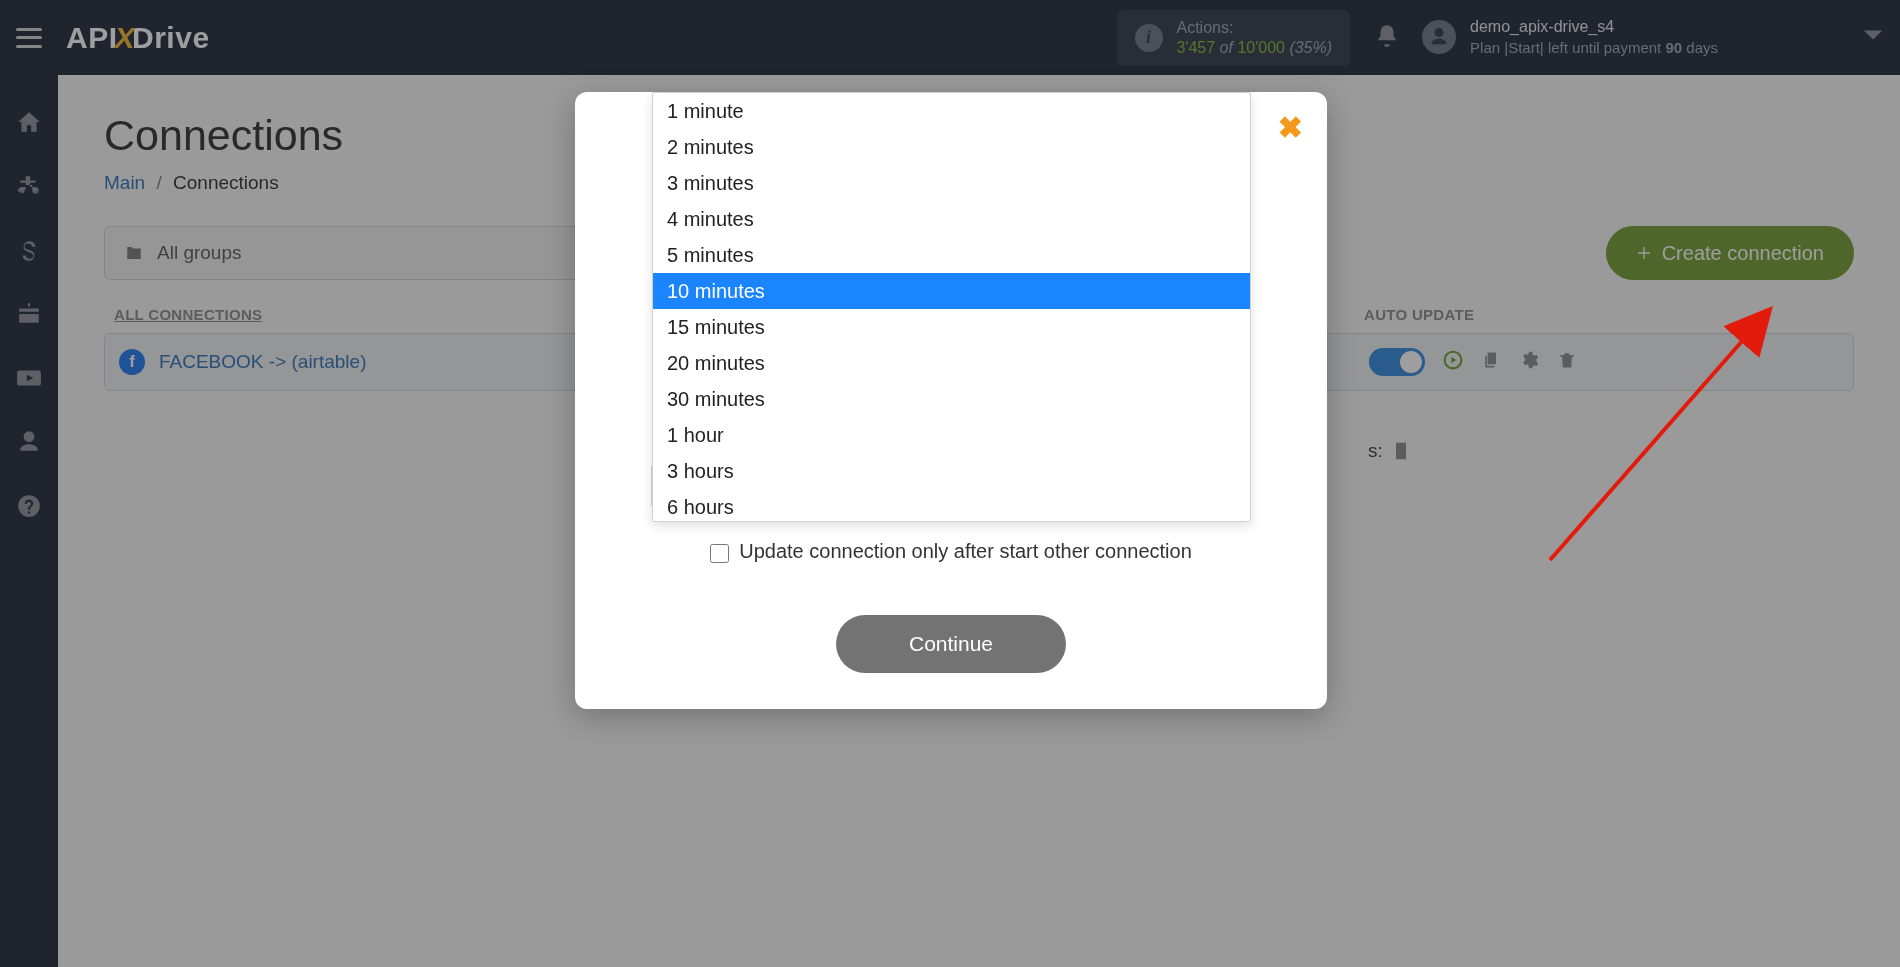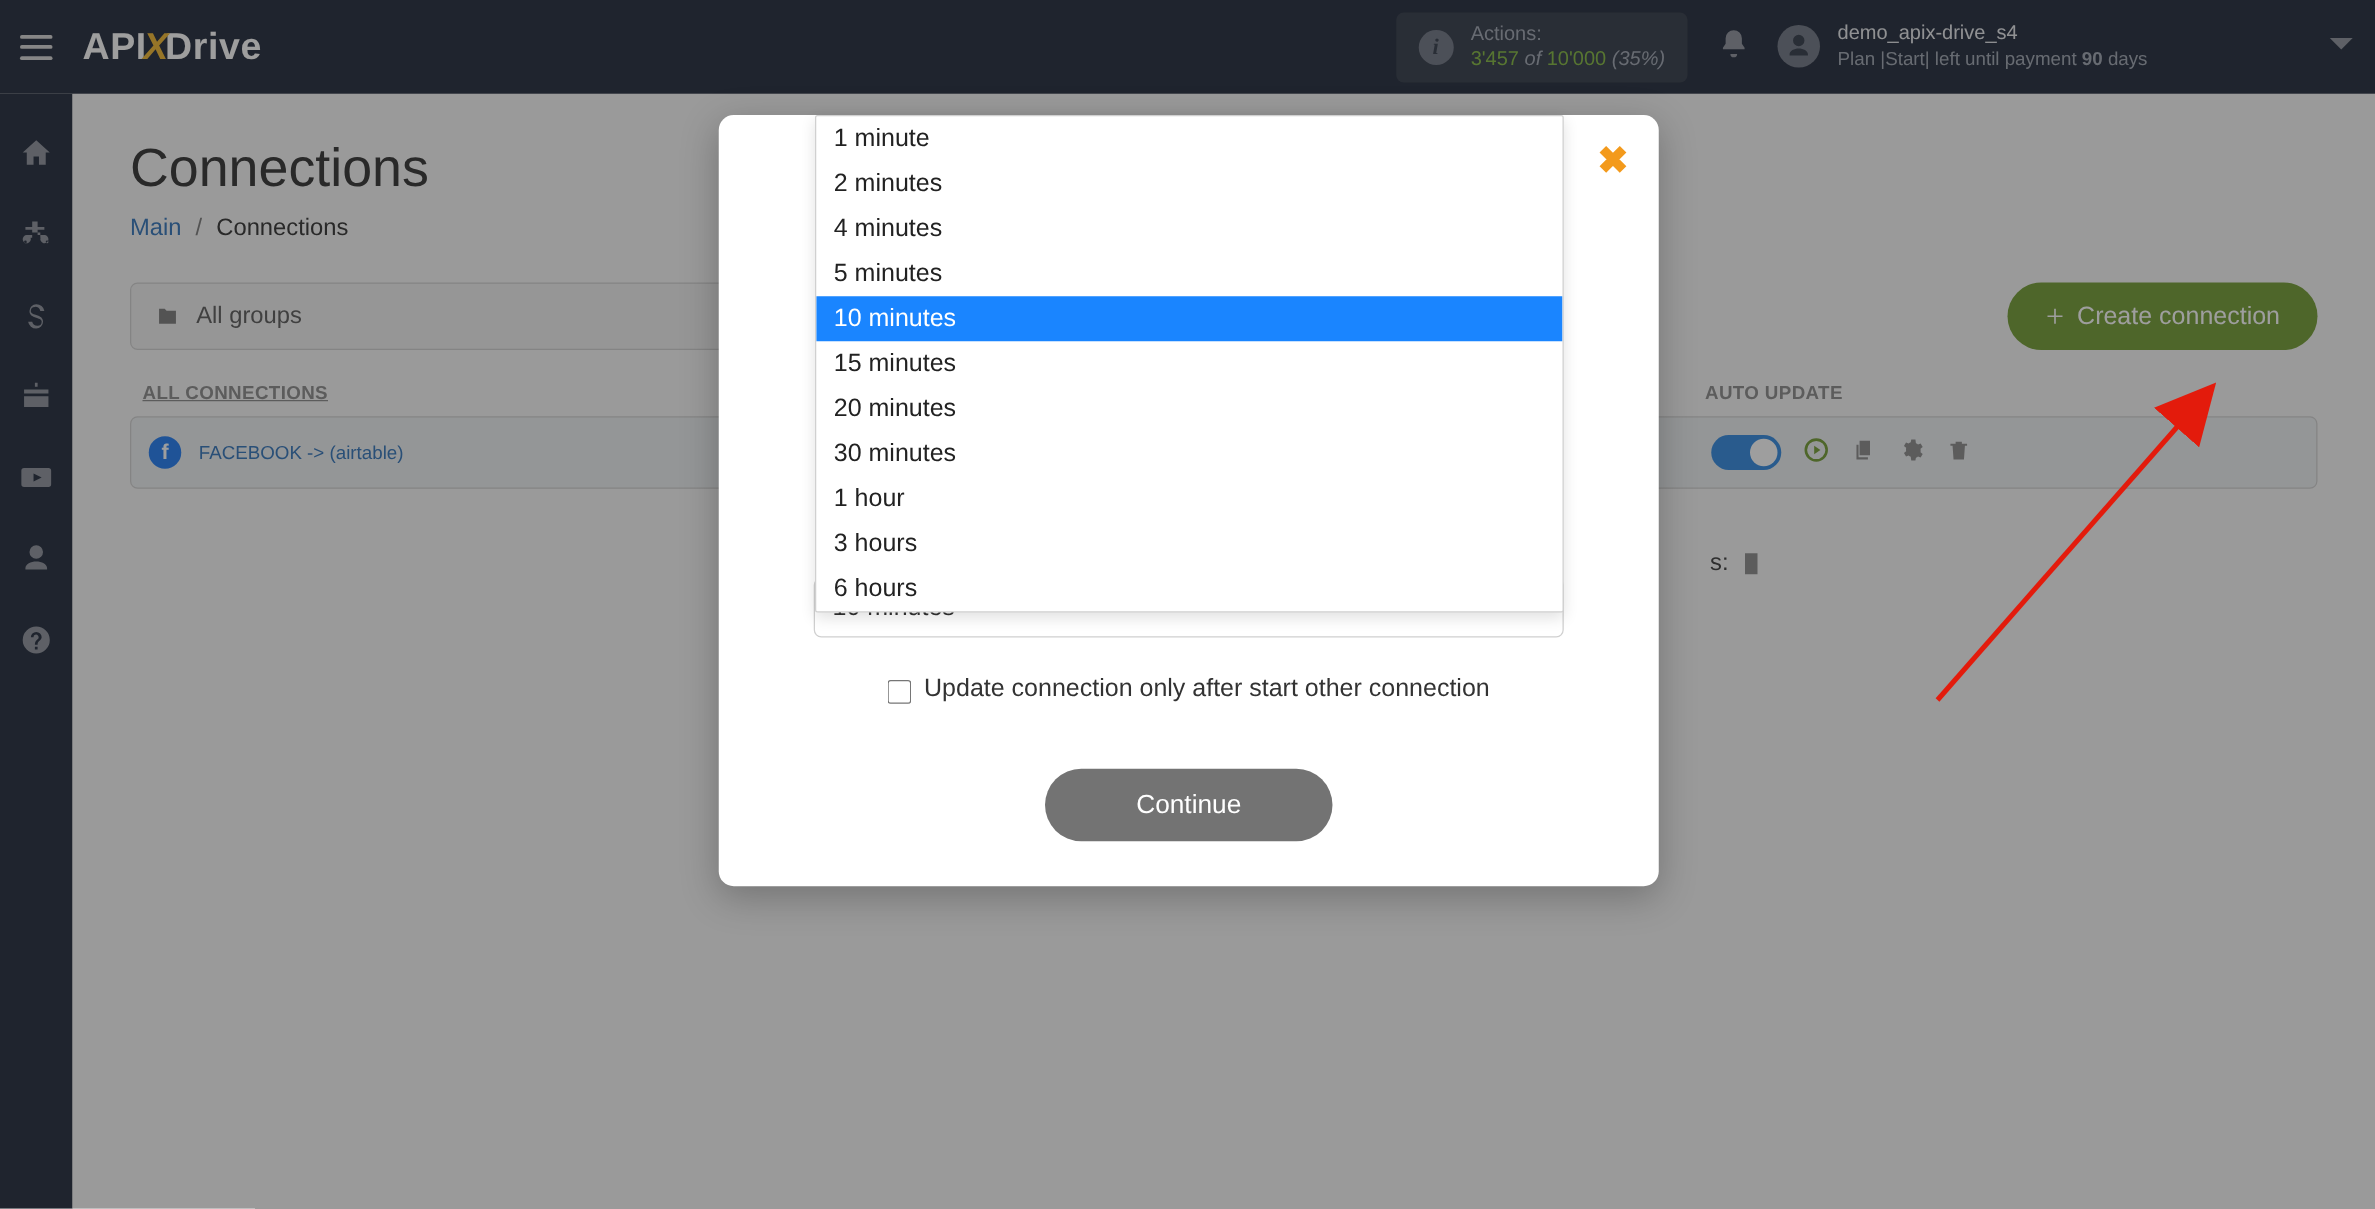--- a/index.html
+++ b/index.html
@@ -45,21 +45,21 @@
 .create-btn { margin-left: auto; height: 54px; background: #6e9a2c; color: #fff; border: none; border-radius: 28px; padding: 0 30px; font-size: 20px; display: flex; align-items: center; gap: 10px; cursor: pointer; }
 .create-btn svg { width: 16px; height: 16px; fill: #fff; }
 .table-header { display: flex; font-size: 15px; color: #888; font-weight: 600; padding: 0 10px; margin-bottom: 10px; letter-spacing: 0.3px; }
 .th-name { flex: 0 0 650px; text-decoration: underline; }
 .th-interval { flex: 0 0 300px; }
 .th-update { flex: 0 0 300px; }
 .th-auto { flex: 1; }
 .conn-row { display: flex; align-items: center; height: 58px; border: 1px solid #d0d0d0; border-radius: 6px; padding: 0 14px; background: #edf0f2; }
 .conn-name { flex: 0 0 650px; display: flex; align-items: center; gap: 14px; }
 .fb-icon { width: 26px; height: 26px; border-radius: 50%; background: #1877f2; display: flex; align-items: center; justify-content: center; color: #fff; font-weight: 900; font-size: 17px; }
-.conn-link { color: #2a6fb8; font-size: 15px; }
+.conn-link { color: #2a6fb8; font-size: 19px; }
 .conn-interval { flex: 0 0 300px; }
 .conn-date { flex: 0 0 300px; font-size: 19px; color: #333; }
 .conn-date .time { color: #999; }
 .conn-auto { flex: 1; display: flex; align-items: center; gap: 18px; }
 .toggle { width: 56px; height: 28px; border-radius: 14px; background: #2a86e0; position: relative; cursor: pointer; }
 .toggle::after { content: ""; position: absolute; right: 3px; top: 3px; width: 22px; height: 22px; border-radius: 50%; background: #fff; }
 .row-icon svg { width: 20px; height: 20px; fill: #888; }
 .row-icon.play svg { fill: none; stroke: #6e9a2c; stroke-width: 2.5; }
 .overlay { position: absolute; inset: 0; background: rgba(40,40,40,0.45); display: flex; align-items: flex-start; justify-content: center; }
 .modal { position: absolute; top: 92px; left: 575px; width: 752px; background: #fff; border-radius: 12px; padding: 28px 30px 36px; box-shadow: 0 8px 30px rgba(0,0,0,0.25); }
@@ -226,20 +226,21 @@
       </div>
       <label class="checkbox-row">
         <input type="checkbox" style="">
         <span>Update connection only after start other connection</span>
       </label>
       <button class="continue-btn">Continue</button>
     </div>
     <div class="dropdown-list" id="dropdown-list">
         <div class="opt">1 minute</div>
         <div class="opt">2 minutes</div>
+        <div class="opt">3 minutes</div>
         <div class="opt">4 minutes</div>
         <div class="opt">5 minutes</div>
         <div class="opt selected">10 minutes</div>
         <div class="opt">15 minutes</div>
         <div class="opt">20 minutes</div>
         <div class="opt">30 minutes</div>
         <div class="opt">1 hour</div>
         <div class="opt">3 hours</div>
         <div class="opt">6 hours</div>
       </div>

